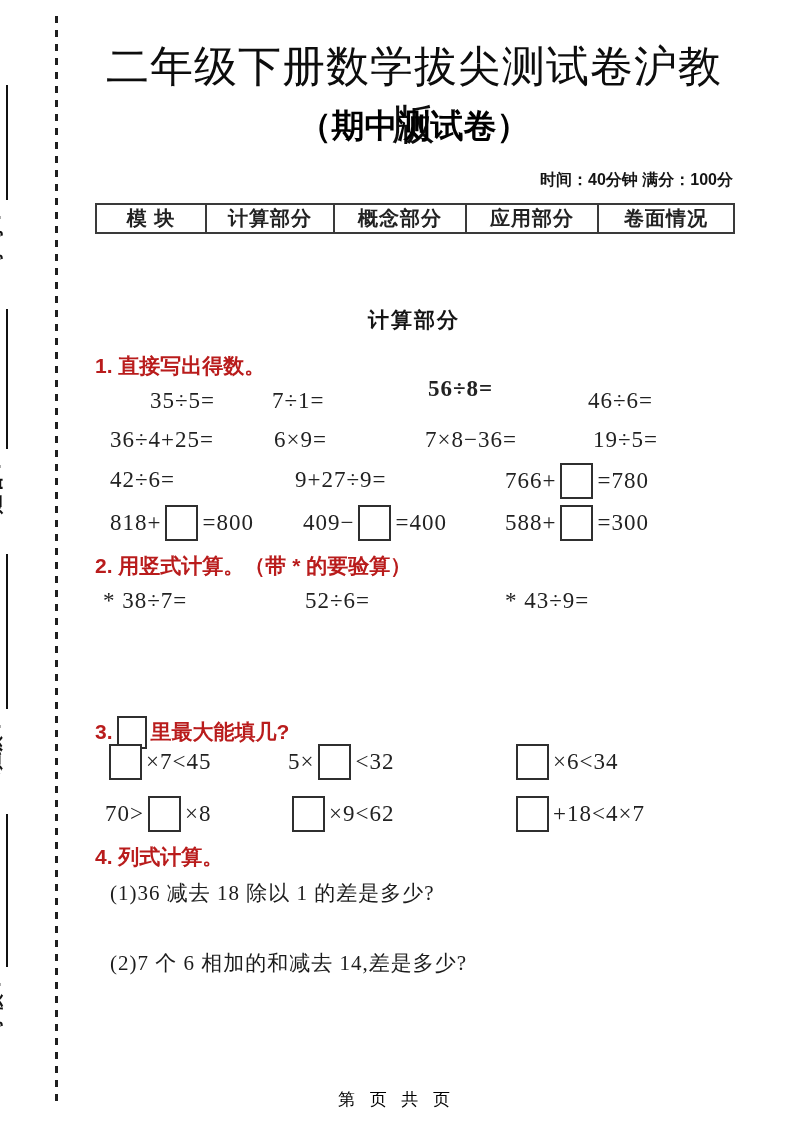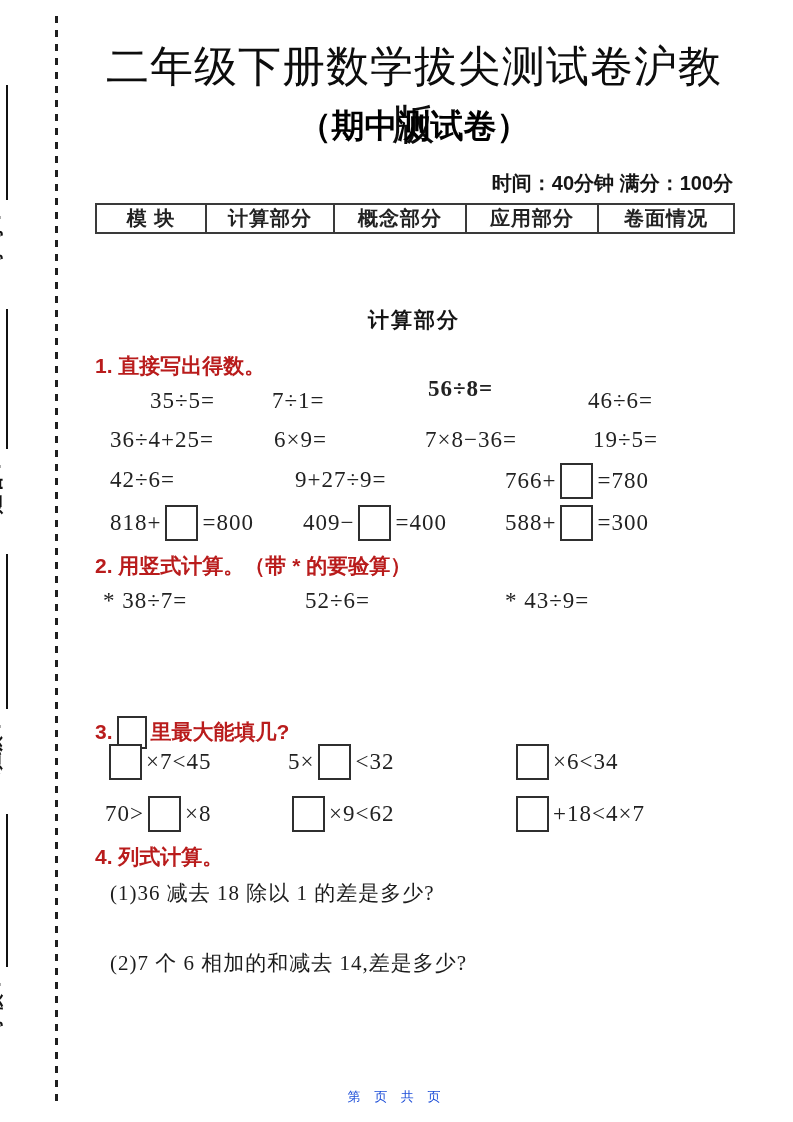--- a/index.html
+++ b/index.html
@@ -27,21 +27,21 @@
 
   .title {
     left: 90px; top: 38px; width: 648px; text-align: center;
     font-size: 43px; font-weight: normal; letter-spacing: 1px; color: #0d0d0d;
   }
   .subtitle {
     left: 90px; top: 104px; width: 648px; text-align: center;
     font-size: 33px; font-weight: bold; color: #000000;
   }
   .meta {
-    top: 170px; right: 60px; font-size: 20px; font-weight: bold; color: #151515;
+    top: 170px; right: 60px; font-size: 16px; font-weight: bold; color: #151515;
   }
 
   table.score {
     left: 95px; top: 203px; width: 638px;
     border-collapse: collapse; table-layout: fixed;
   }
   table.score td {
     border: 2.5px solid #3a3a3a; height: 26px; text-align: center;
     font-size: 20px; font-weight: bold; color: #222; letter-spacing: 1px;
   }
@@ -62,21 +62,21 @@
     border: 2px solid #2f2f2f; background: #fff;
     vertical-align: -11px; margin: 0 4px;
   }
   .box.small { width: 30px; height: 33px; vertical-align: -10px; }
   .kai {
     font-family: "Liberation Serif", serif; font-size: 21px; color: #1c1c1c;
     letter-spacing: 1px; white-space: nowrap;
   }
   .footer {
     left: 0; top: 1088px; width: 793px; text-align: center;
-    font-size: 13px; color: #1d4ed8; letter-spacing: 5px;
+    font-size: 17px; color: #000000; letter-spacing: 5px;
   }
 </style>
 </head>
 <body>
 
 <div class="abs dash-line"></div>
 
 <div class="abs side-field" style="left:9px; top:235px; width:180px;">
   <span>学号：</span>
   <span class="side-blank"></span>

